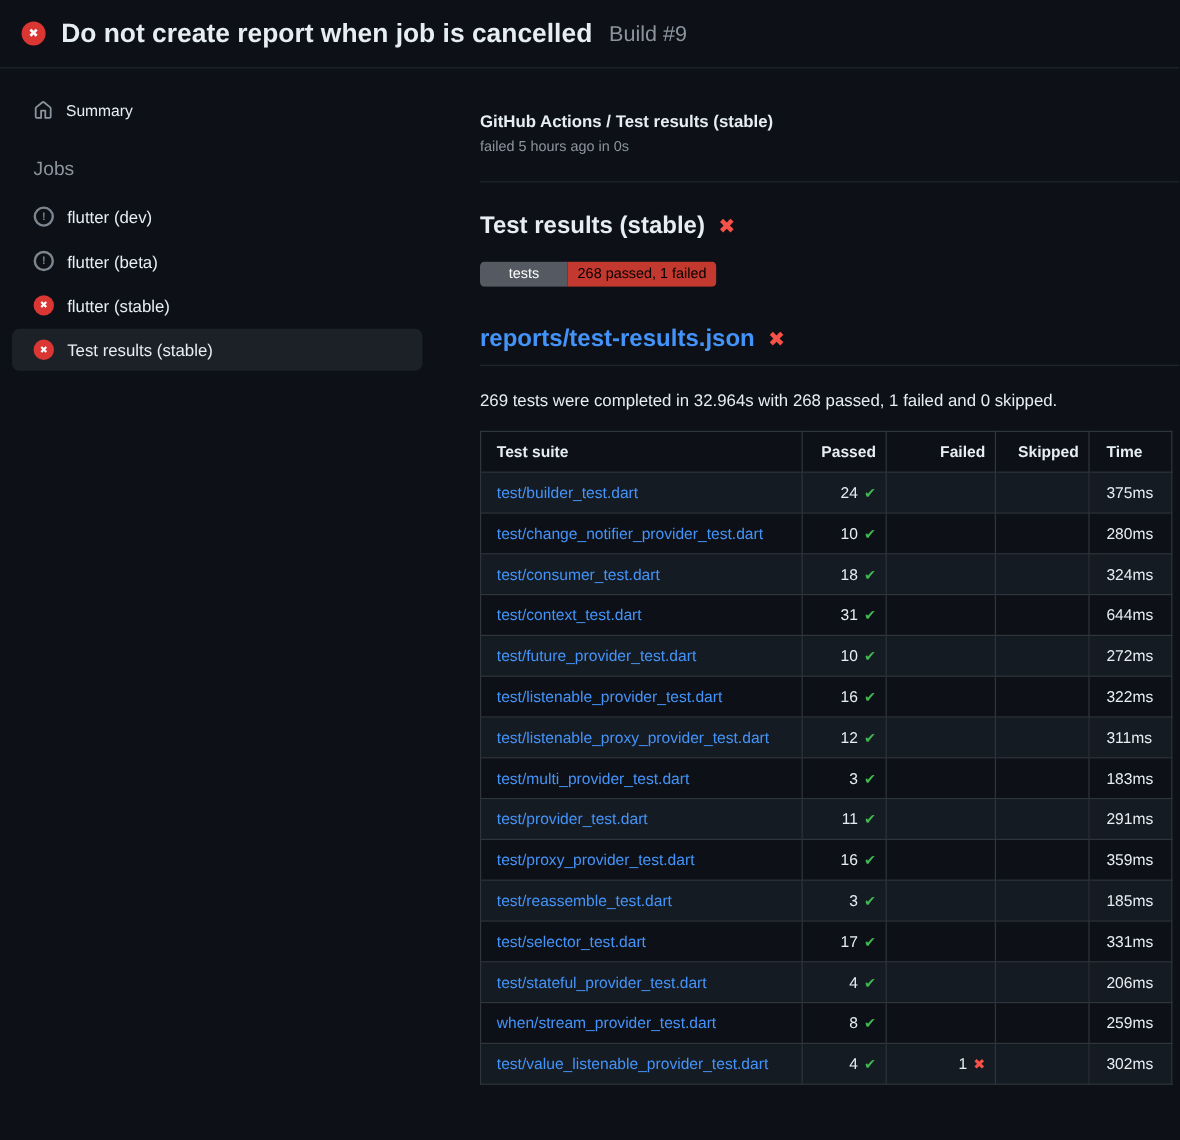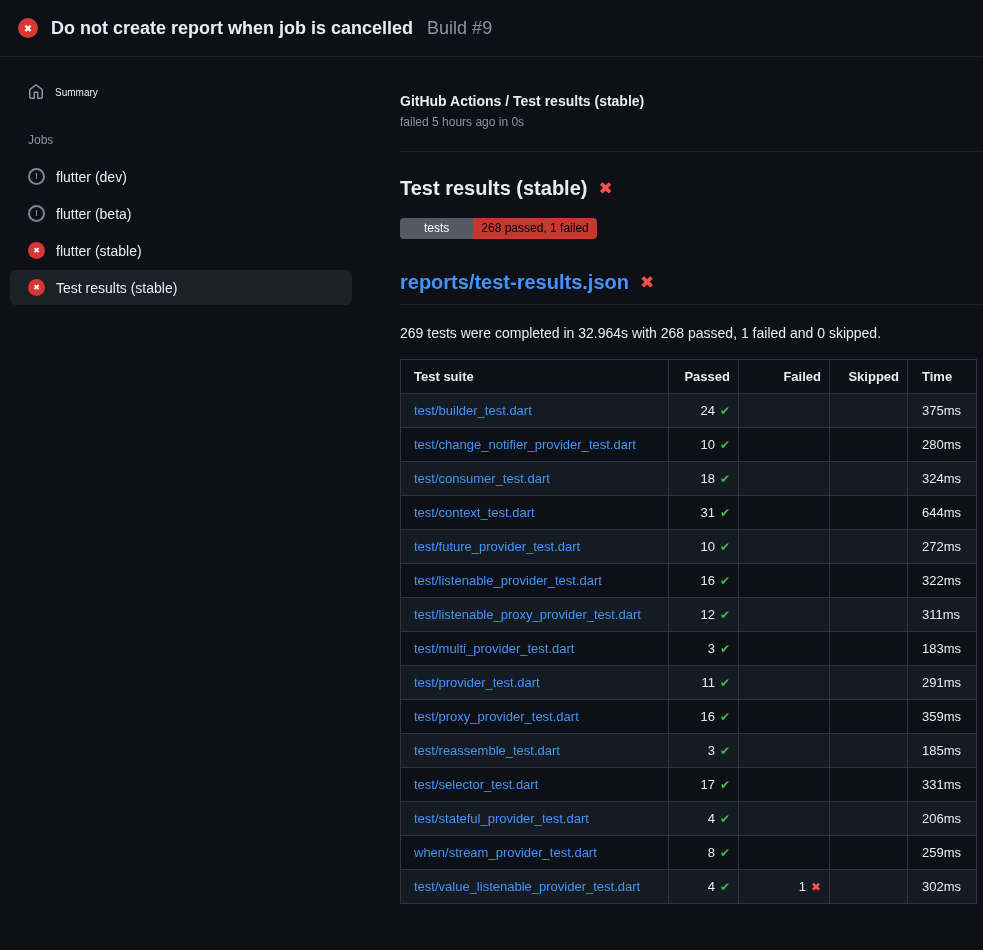--- a/index.html
+++ b/index.html
@@ -21,38 +21,38 @@
     gap: 13px;
     padding: 0 16px 0 18px;
     border-bottom: 1px solid #21262d;
   }
   .fail-circle-lg {
     width: 20px; height: 20px; border-radius: 50%;
     background: #da3633; color: #fff;
     display: inline-flex; align-items: center; justify-content: center;
     font-size: 10px; font-weight: 700; flex: none;
   }
-  .app-title { font-size: 18px; font-weight: 600; white-space: nowrap; }
+  .app-title { font-size: 22px; font-weight: 600; white-space: nowrap; }
   .app-build { font-size: 18px; font-weight: 400; color: #8b949e; margin-left: 1px; white-space: nowrap; }
 
   
   .layout { display: flex; height: 893px; }
 
   
   .sidebar { width: 384px; flex: none; padding-top: 18px; }
   .summary-item {
     display: flex; align-items: center; gap: 11px;
     margin: 0 32px 0 10px;
     padding: 9px 8px 9px 18px;
     border-radius: 6px;
     cursor: pointer;
   }
   .summary-item svg { flex: none; }
-  .summary-label { font-size: 10px; }
-  .jobs-heading { font-size: 12px; color: #8b949e; padding: 24px 0 12px 28px; }
+  .summary-label { font-size: 13px; }
+  .jobs-heading { font-size: 16px; color: #8b949e; padding: 24px 0 12px 28px; }
   .job-item {
     display: flex; align-items: center; gap: 11px;
     margin: 0 32px 2px 10px;
     padding: 9px 8px 9px 18px;
     border-radius: 6px;
     font-size: 14px;
     cursor: pointer;
   }
   .job-item.selected { background: #1c2128; }
   .status-icon {

